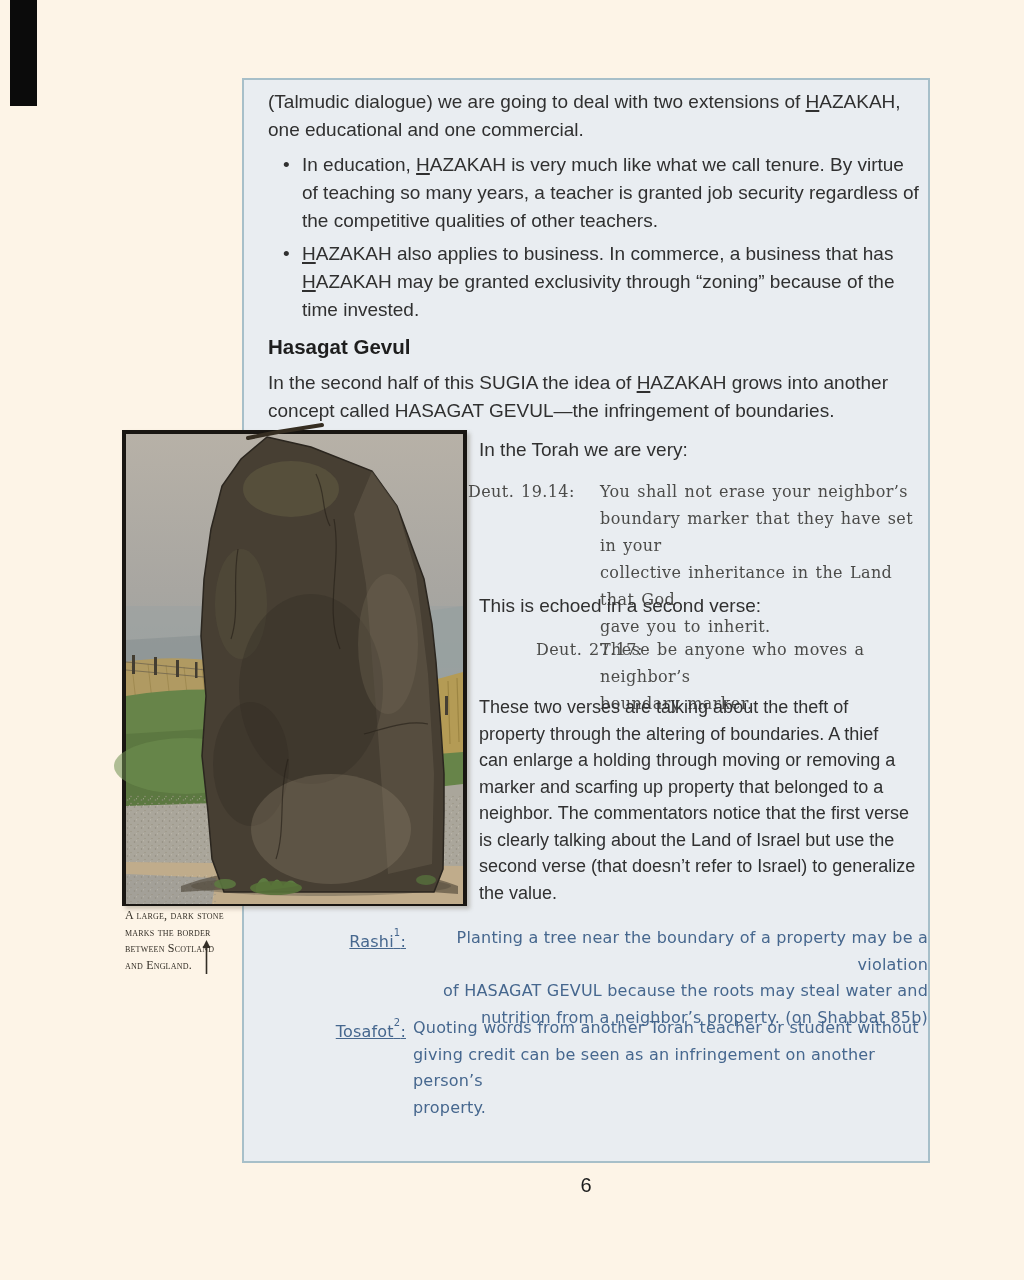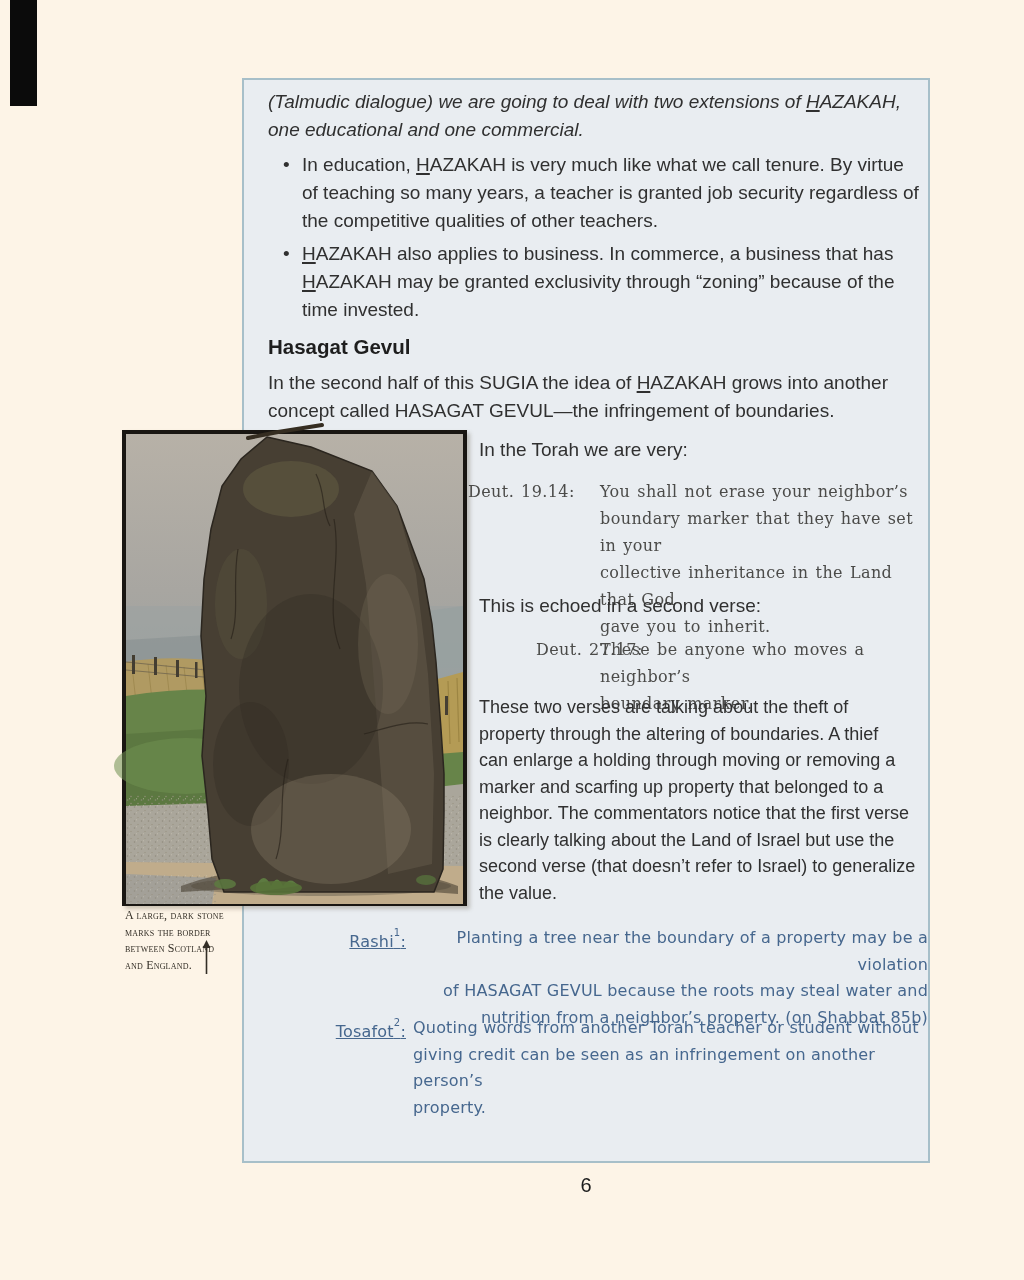--- a/index.html
+++ b/index.html
@@ -12,21 +12,21 @@
   .scan-bar { position:absolute; left:10px; top:0; width:27px; height:106px; background:#0b0b0b; }
 
   .panel {
     position:absolute; left:242px; top:78px; width:688px; height:1085px;
     background:#e9edf1; border:2px solid #a7bfc9; box-sizing:border-box;
   }
 
   .body-text { font-size:19px; line-height:28px; color:#303030; white-space:pre-line; }
   u { text-underline-offset:2px; text-decoration-thickness:1.5px; }
 
-  .intro { position:absolute; left:268px; top:88px; width:655px;font-style:italic; }
+  .intro { position:absolute; left:268px; top:88px; width:655px; }
 
   .bullet-row { position:absolute; left:283px; width:640px; display:flex; }
   .bullet-dot { width:19px; flex:0 0 19px; font-size:19px; line-height:28px; color:#303030; }
   .bullet-body { flex:1; }
   .bullet-1 { top:151px; }
   .bullet-2 { top:240px; }
 
   .section-heading {
     position:absolute; left:268px; top:335px;
     font-size:20.5px; font-weight:bold; color:#1e1e1e;

